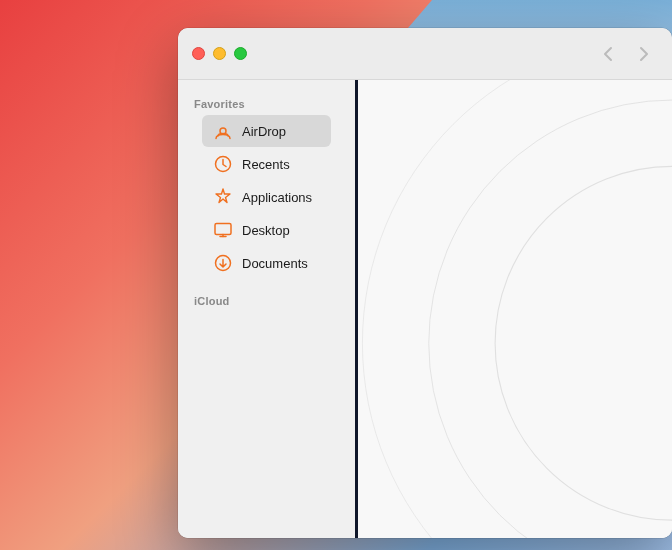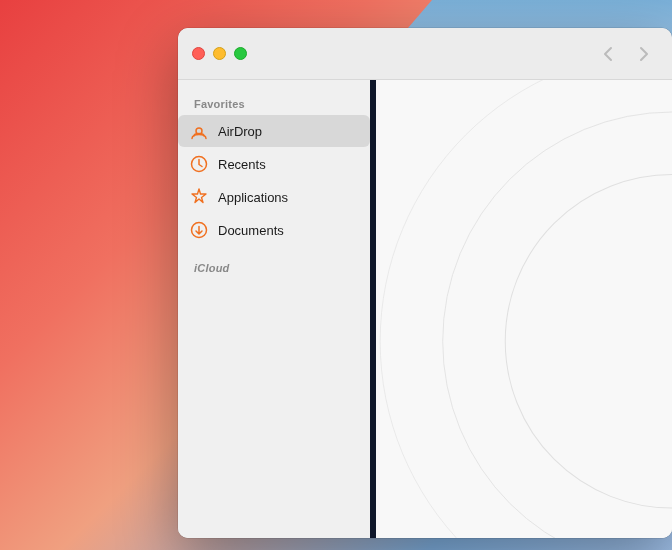--- a/index.html
+++ b/index.html
@@ -103,42 +103,42 @@
 
     
     .content {
       display: flex;
       flex: 1;
       overflow: hidden;
     }
 
     
     .sidebar {
-      width: 198px;
+      width: 180px;
       background: #f0f0f0;
-      border-right: 6px solid #0f172a;
+      border-right: 3px solid #0f172a;
       padding: 12px 0;
       overflow-y: auto;
       flex-shrink: 0;
     }
 
     .sidebar-section-label {
       font-size: 11px;
       font-weight: 600;
       color: #888;
       padding: 6px 16px 4px 16px;
       letter-spacing: 0.02em;
     }
 
     .sidebar-item {
       display: flex;
       align-items: center;
       padding: 5px 10px 5px 10px;
       border-radius: 6px;
-      margin: 1px 0;
+      margin: 1px 24px;
       cursor: pointer;
       gap: 8px;
     }
     .sidebar-item.active { background: #d8d8d8; }
 
     .sidebar-icon {
       width: 22px;
       height: 22px;
       display: flex;
       align-items: center;
@@ -235,33 +235,43 @@
       <div class="sidebar-item">
         <div class="sidebar-icon">
           <svg viewBox="0 0 20 20" fill="none">
 
             <path d="M10 2L11.5 7H17L12.5 10.5L14 15.5L10 12L6 15.5L7.5 10.5L3 7H8.5Z" stroke="#f07020" stroke-width="1.4" stroke-linejoin="round"></path>
           </svg>
         </div>
         <span class="sidebar-item-label">Applications</span>
       </div>
 
+      <div class="sidebar-item">
+        <div class="sidebar-icon">
+          <svg viewBox="0 0 20 20" fill="none">
+            <rect x="2" y="3.5" width="16" height="11" rx="1.5" stroke="#f07020" stroke-width="1.5"></rect>
+            <line x1="7" y1="16.5" x2="13" y2="16.5" stroke="#f07020" stroke-width="1.5" stroke-linecap="round"></line>
+            <line x1="10" y1="14.5" x2="10" y2="16.5" stroke="#f07020" stroke-width="1.5" stroke-linecap="round"></line>
+          </svg>
+        </div>
+        <span class="sidebar-item-label">Desktop</span>
+      </div>
 
 
       <div class="sidebar-item">
         <div class="sidebar-icon">
           <svg viewBox="0 0 20 20" fill="none">
             <circle cx="10" cy="10" r="7.5" stroke="#f07020" stroke-width="1.5"></circle>
             <path d="M10 6.5V13.5M7 11L10 14L13 11" stroke="#f07020" stroke-width="1.5" stroke-linecap="round" stroke-linejoin="round"></path>
           </svg>
         </div>
         <span class="sidebar-item-label">Documents</span>
       </div>
 
-      <div style="margin-top: 10px; font-style: italic;">
+      <div style="margin-top: 10px;">
         <div class="sidebar-section-label">iCloud</div>
 
       </div>
 
     </div>
 
     <div class="main-area">
       <div class="main-bg-curves">
         <svg viewBox="0 0 284 498" preserveAspectRatio="xMidYMid slice">
           <rect width="284" height="498" fill="#f8f8f8"></rect>

